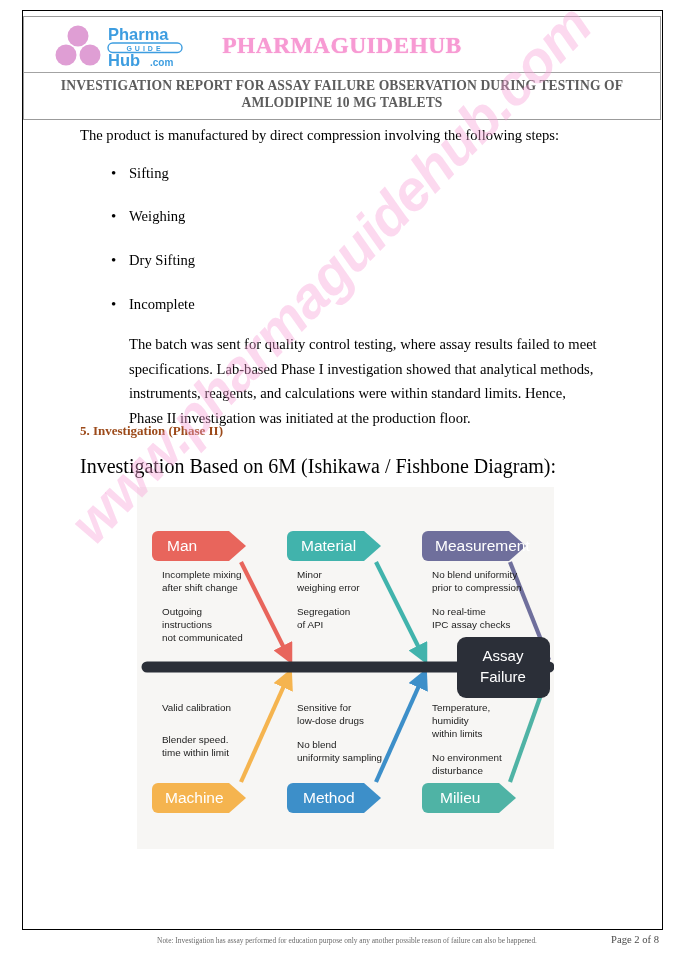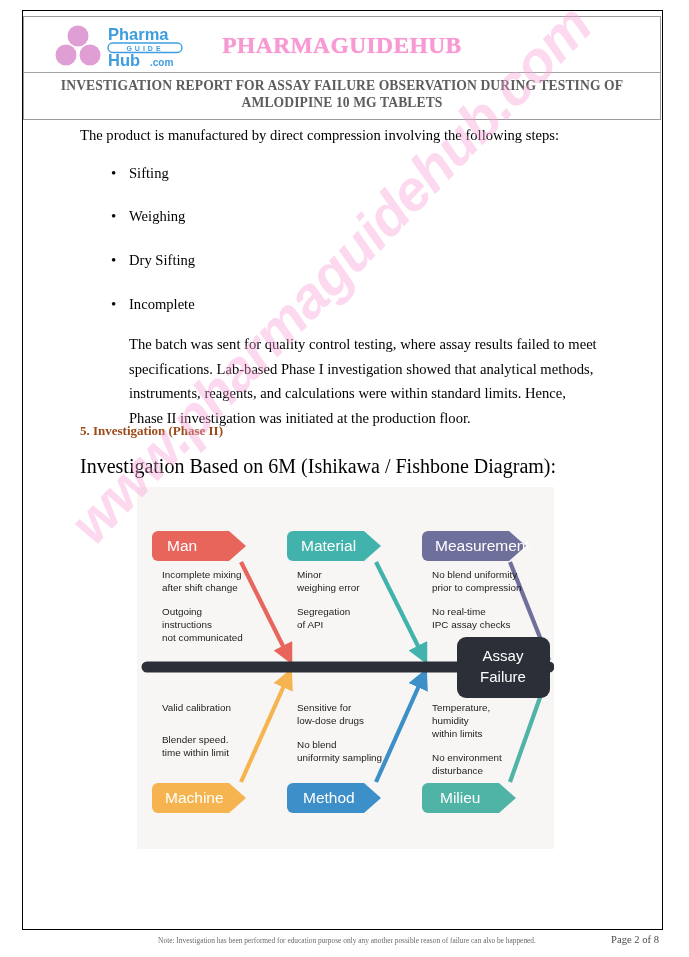--- a/index.html
+++ b/index.html
@@ -370,15 +370,15 @@
     </g>
 
   </svg>
 </div>
 
 <div id="watermark">
   <span>www.pharmaguidehub.com</span>
 </div>
 
 <div id="footer">
-  <div id="footer-note">Note: Investigation has been performed for education purpose only any another possible reason of failure can also be happened.</div>
+  <div id="footer-note">Note: Investigation has assay performed for education purpose only any another possible reason of failure can also be happened.</div>
   <div id="footer-page">Page 2 of 8</div>
 </div>
 
 </body></html>

